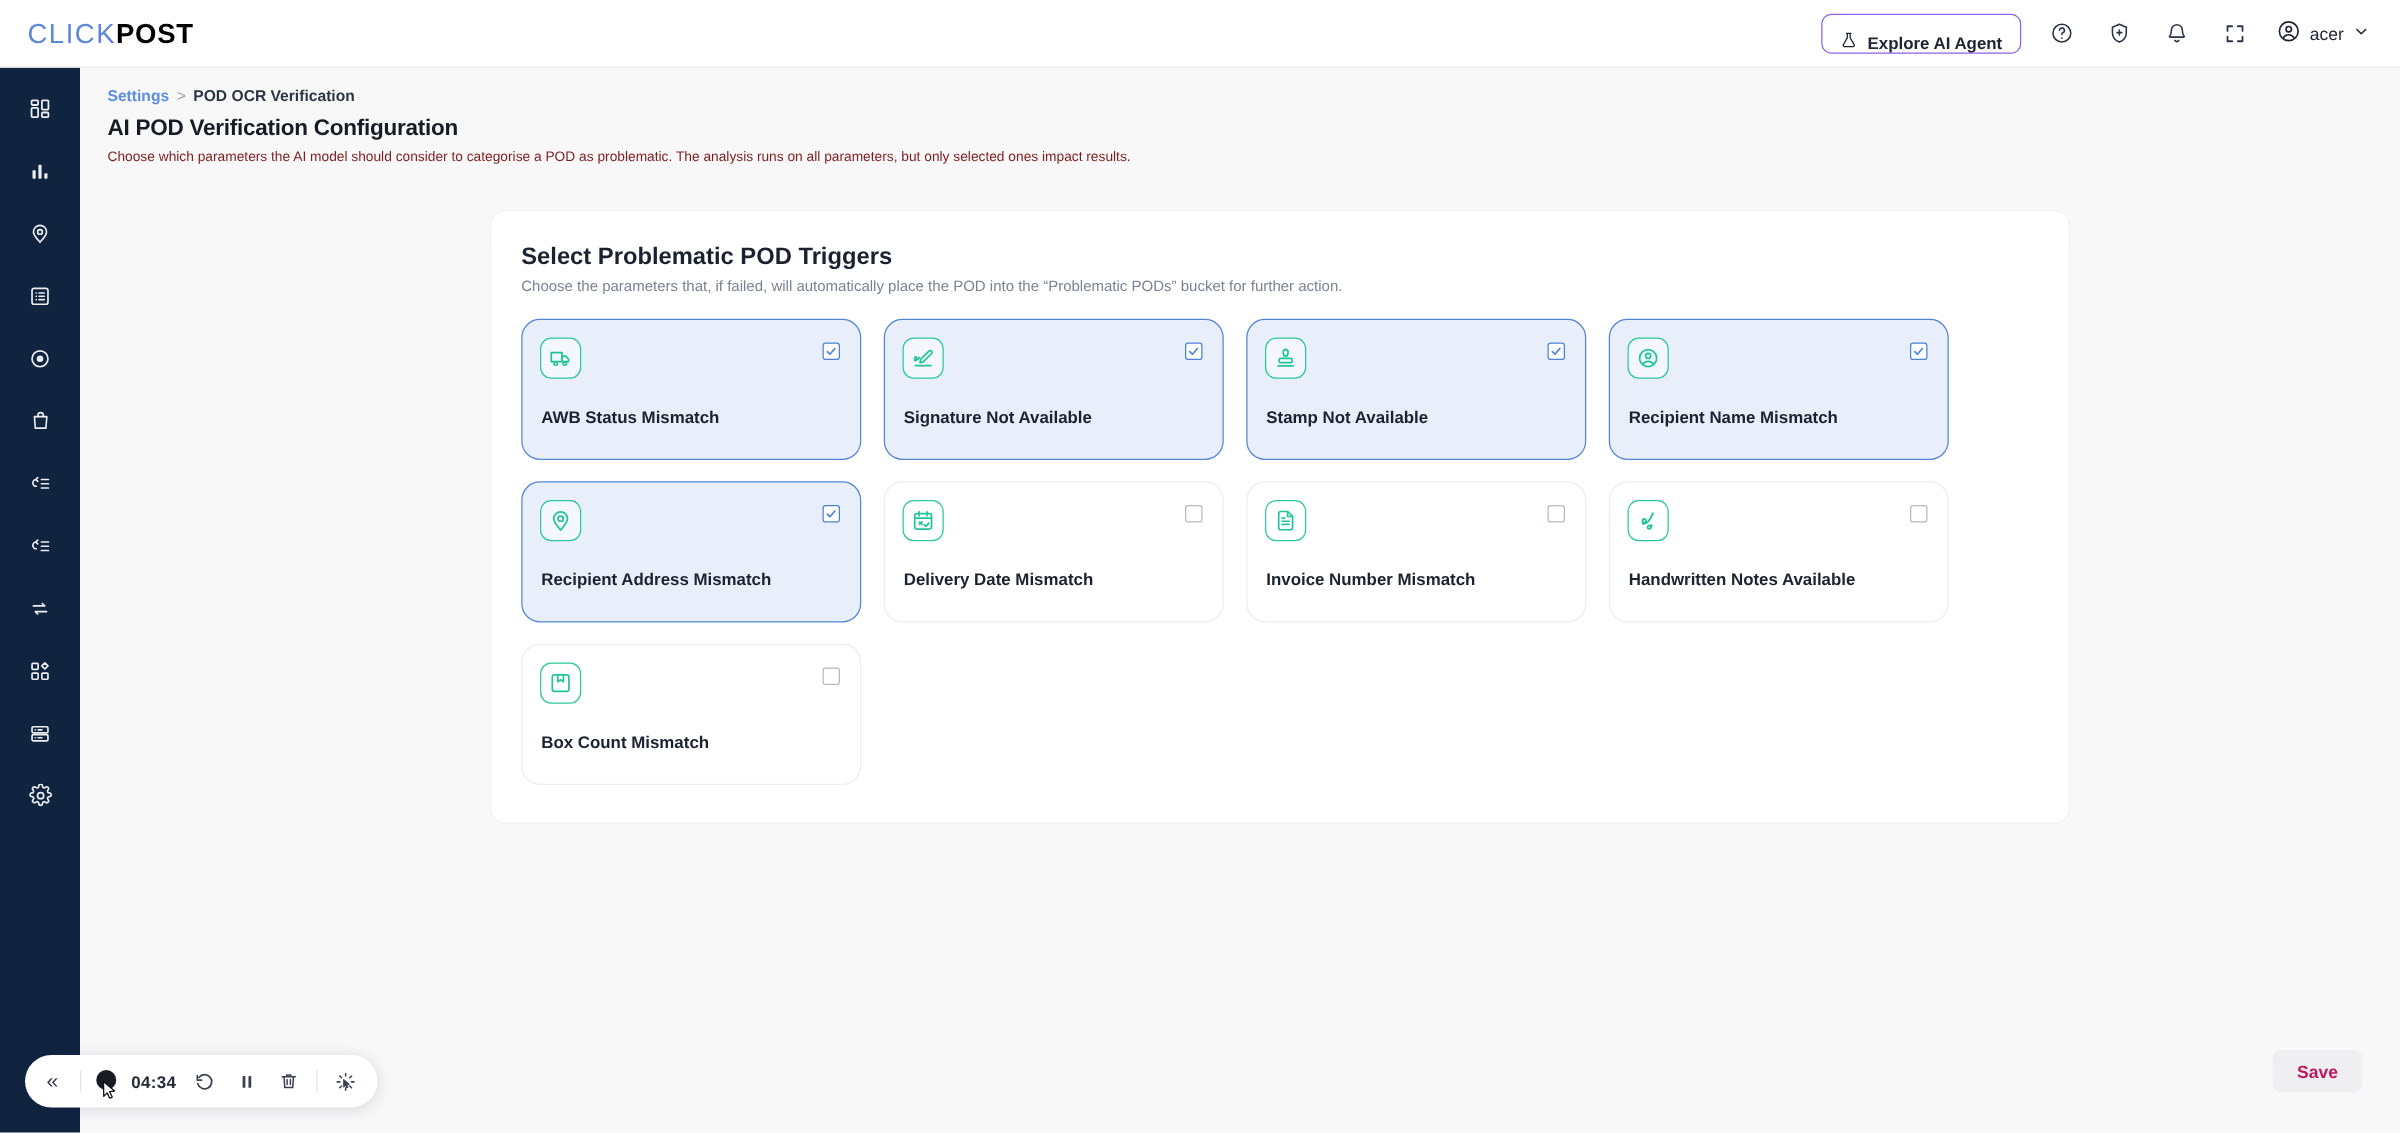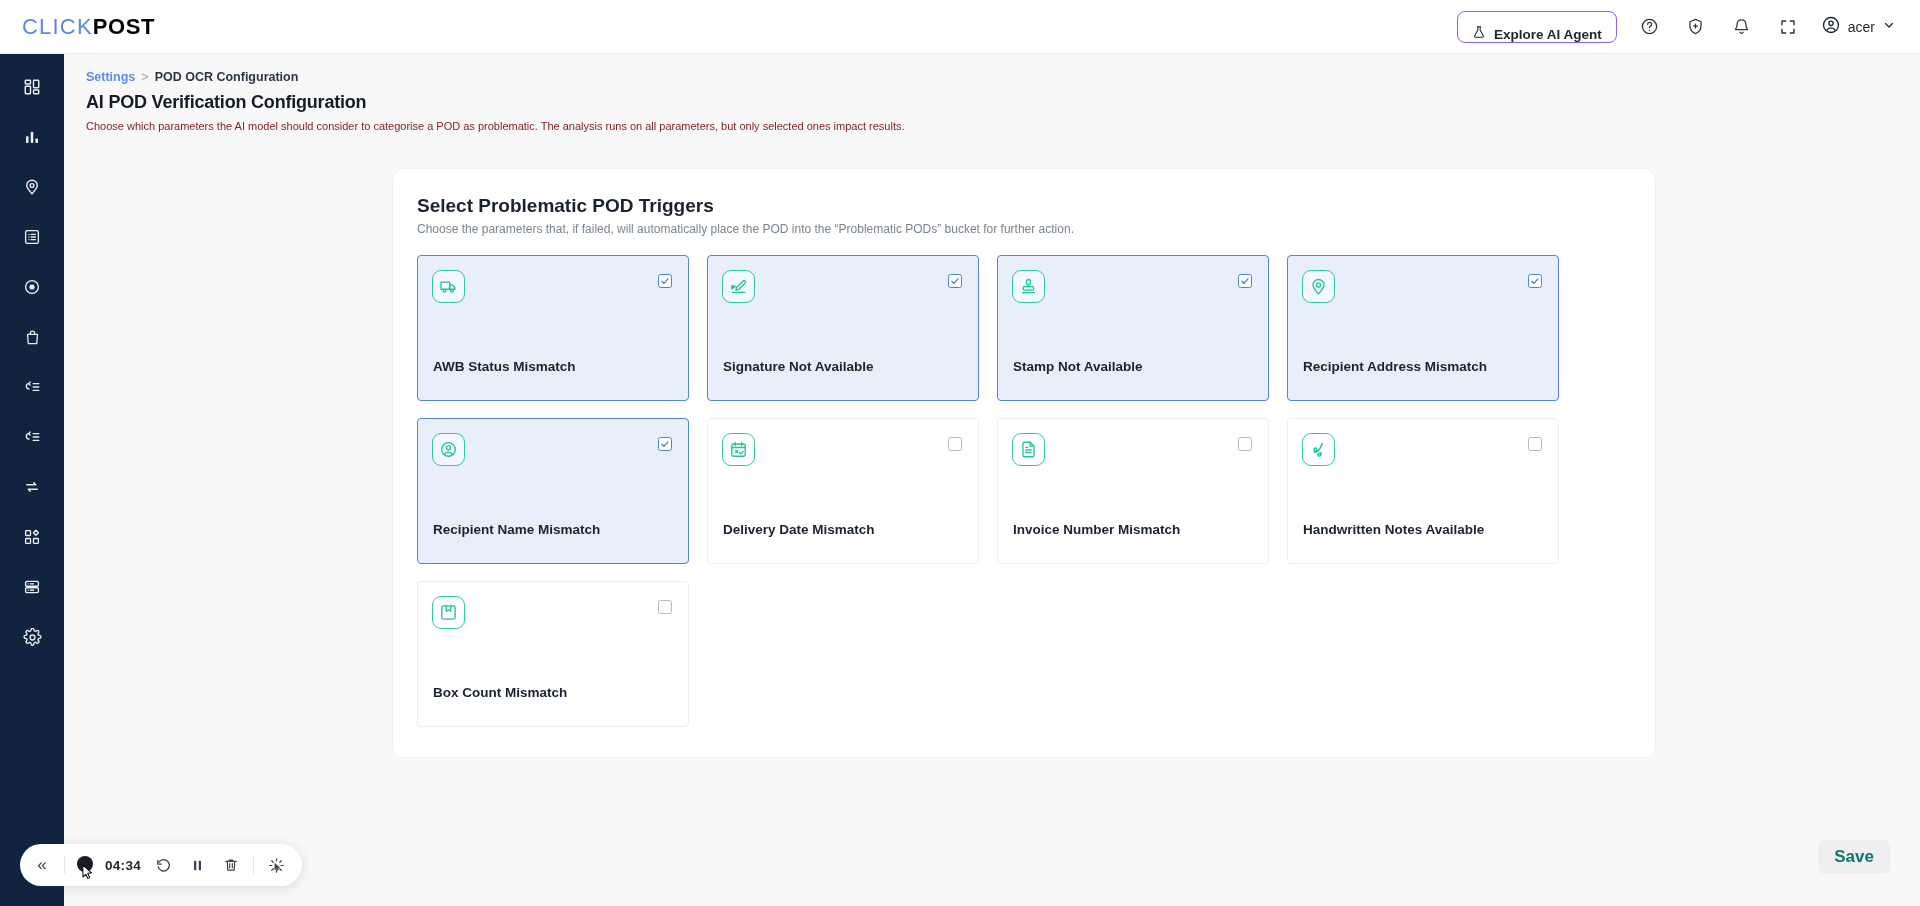--- a/index.html
+++ b/index.html
@@ -112,22 +112,22 @@
 
   .grid {
     margin-top: 19px;
     display: grid;
     grid-template-columns: repeat(4, 272px);
     gap: 17px 18px;
   }
 
   .trig {
     position: relative;
-    height: 146px;
-    border-radius: 4px;
+    height: 113px;
+    border-radius: 15px;
     padding: 14px 14px 0 14px;
     cursor: pointer;
     background: #ffffff;
     border: 1px solid #eceef1;
   }
   .trig.selected {
     background: #e9eefb;
     border: 1.5px solid #5585d8;
   }
   .trig .ibox {
@@ -154,22 +154,22 @@
   }
   .trig.selected .cbox { border-color: #4c83da; }
 
   
   .save-btn {
     position: absolute;
     right: 30px; bottom: 32px;
     width: 72px; height: 34px;
     border-radius: 7px;
     background: #efeff1;
-    color: #0f766e;
-    font-size: 17px; font-weight: 600;
+    color: #be185d;
+    font-size: 14px; font-weight: 600;
     display: flex; align-items: center; justify-content: center;
     border: none; cursor: default;
   }
 
   
   .recbar {
     position: absolute;
     left: 20px; bottom: 20px;
     height: 42px;
     background: #ffffff;
@@ -378,21 +378,21 @@
     </span>
   </div>
 </div>
 
 <div class="main">
 
   <div class="page-head">
     <div class="breadcrumb">
       <span class="bc-link">Settings</span>
       <span class="bc-sep">&gt;</span>
-      <span class="bc-cur">POD OCR Configuration</span>
+      <span class="bc-cur">POD OCR Verification</span>
     </div>
     <div class="page-title">AI POD Verification Configuration</div>
     <div class="page-sub">Choose which parameters the AI model should consider to categorise a POD as problematic. The analysis runs on all parameters, but only selected ones impact results.</div>
   </div>
 
   <div class="panel">
     <div class="panel-title">Select Problematic POD Triggers</div>
     <div class="panel-sub">Choose the parameters that, if failed, will automatically place the POD into the “Problematic PODs” bucket for further action.</div>
     <div class="grid" id="trigger-grid">
         <div class="trig selected">
@@ -436,46 +436,46 @@
           </div>
           <div class="cbox">
             <svg width="10" height="10" viewBox="0 0 24 24" fill="none" stroke="#4c83da" stroke-width="3.2" stroke-linecap="round" stroke-linejoin="round">
               <path d="M4.5 12.8l5 5 9.5-11"></path>
             </svg>
           </div>
           <div class="tlabel">Stamp Not Available</div>
         </div>
         <div class="trig selected">
           <div class="ibox">
-            <svg width="19" height="19" viewBox="0 0 24 24" fill="none" stroke="currentColor" stroke-width="1.7" stroke-linecap="round" stroke-linejoin="round">
-              <path d="M12 21.5c4.2-4.7 7-7.8 7-11.3a7 7 0 1 0-14 0c0 3.5 2.8 6.6 7 11.3z"></path>
-              <circle cx="12" cy="10" r="2.6"></circle>
-            </svg>
-          </div>
-          <div class="cbox">
-            <svg width="10" height="10" viewBox="0 0 24 24" fill="none" stroke="#4c83da" stroke-width="3.2" stroke-linecap="round" stroke-linejoin="round">
-              <path d="M4.5 12.8l5 5 9.5-11"></path>
-            </svg>
-          </div>
-          <div class="tlabel">Recipient Address Mismatch</div>
-        </div>
-        <div class="trig selected">
-          <div class="ibox">
             <svg width="19" height="19" viewBox="0 0 24 24" fill="none" stroke="currentColor" stroke-width="1.7">
               <circle cx="12" cy="12" r="8.6"></circle>
               <circle cx="12" cy="9.8" r="2.6"></circle>
               <path d="M6.6 18.6a6.1 6.1 0 0 1 10.8 0"></path>
             </svg>
           </div>
           <div class="cbox">
             <svg width="10" height="10" viewBox="0 0 24 24" fill="none" stroke="#4c83da" stroke-width="3.2" stroke-linecap="round" stroke-linejoin="round">
               <path d="M4.5 12.8l5 5 9.5-11"></path>
             </svg>
           </div>
           <div class="tlabel">Recipient Name Mismatch</div>
+        </div>
+        <div class="trig selected">
+          <div class="ibox">
+            <svg width="19" height="19" viewBox="0 0 24 24" fill="none" stroke="currentColor" stroke-width="1.7" stroke-linecap="round" stroke-linejoin="round">
+              <path d="M12 21.5c4.2-4.7 7-7.8 7-11.3a7 7 0 1 0-14 0c0 3.5 2.8 6.6 7 11.3z"></path>
+              <circle cx="12" cy="10" r="2.6"></circle>
+            </svg>
+          </div>
+          <div class="cbox">
+            <svg width="10" height="10" viewBox="0 0 24 24" fill="none" stroke="#4c83da" stroke-width="3.2" stroke-linecap="round" stroke-linejoin="round">
+              <path d="M4.5 12.8l5 5 9.5-11"></path>
+            </svg>
+          </div>
+          <div class="tlabel">Recipient Address Mismatch</div>
         </div>
         <div class="trig">
           <div class="ibox">
             <svg width="19" height="19" viewBox="0 0 24 24" fill="none" stroke="currentColor" stroke-width="1.7" stroke-linecap="round" stroke-linejoin="round">
               <rect x="3.5" y="5" width="17" height="15.5" rx="2.2"></rect>
               <path d="M3.5 9.5h17M8 3v4M16 3v4"></path>
               <path d="M8.3 13.2l2.6 2.6M10.9 13.2l-2.6 2.6"></path>
               <path d="M13.2 16.1l1.6 1.7 3-3.2"></path>
             </svg>
           </div>

